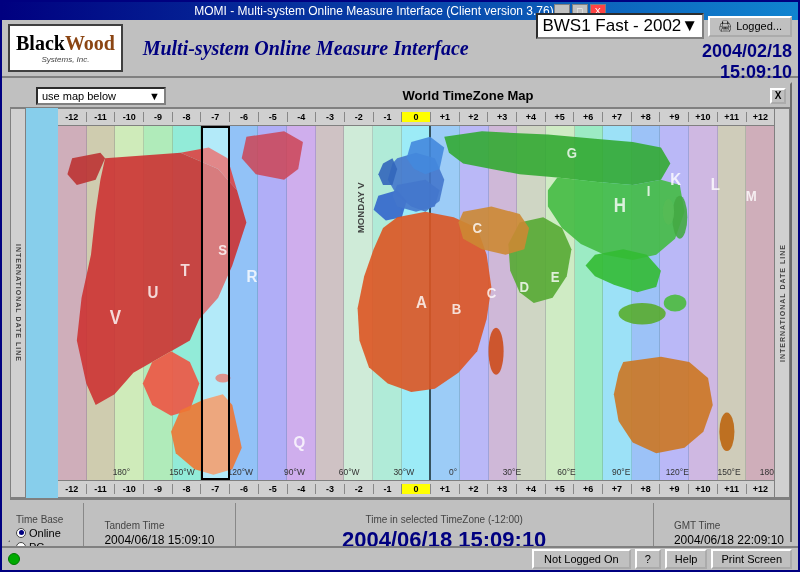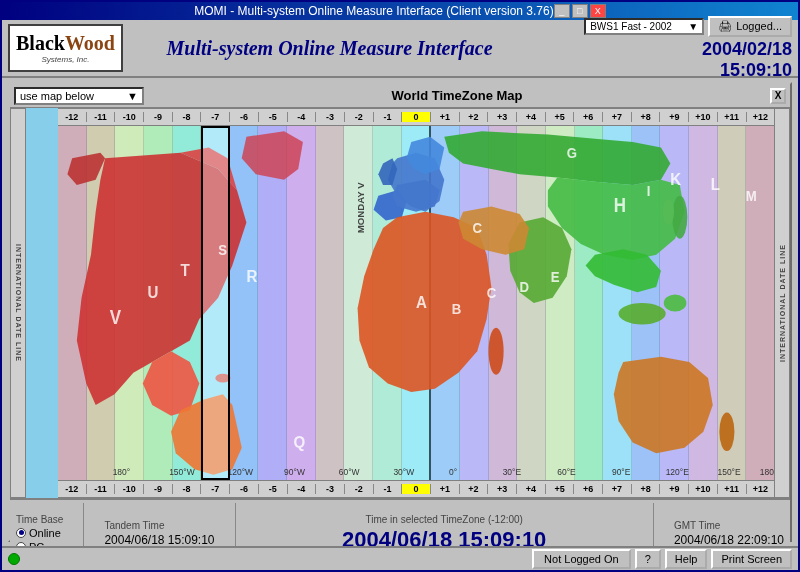--- a/index.html
+++ b/index.html
@@ -53,21 +53,21 @@
     }
 
     .header-right { display: flex; flex-direction: column; align-items: flex-end; gap: 2px; }
     .system-select {
       display: flex; align-items: center; gap: 4px;
     }
     .dropdown-box {
       border: 2px inset #808080;
       background: white;
       padding: 1px 4px;
-      font-size: 10px;
+      font-size: 17px;
       min-width: 120px;
       display: flex; align-items: center; justify-content: space-between; margin-left: 48px;
     }
     .pause-btn {
       background: #c0c0c0;
       border: 2px outset #fff;
       padding: 2px 8px;
       font-size: 11px;
       cursor: pointer;
       display: flex; align-items: center; gap: 4px;
@@ -84,21 +84,21 @@
       margin: 4px 6px;
       height: 460px;
     }
     .map-titlebar {
       background: #c0c0c0;
       border-bottom: 1px solid #808080;
       display: flex; align-items: center; justify-content: space-between;
       padding: 2px 4px;
       height: 24px;
     }
-    .map-controls { display: flex; gap: 6px; align-items: center; }
+    .map-controls { display: flex; gap: 6px; align-items: center; margin-left: 22px; }
     .map-dropdown {
       border: 2px inset #808080;
       background: white;
       padding: 1px 4px;
       font-size: 11px;
       min-width: 130px;
       display: flex; align-items: center; justify-content: space-between;
     }
     .map-title-text {
       font-size: 13px; font-weight: bold; text-align: center; flex: 1;

